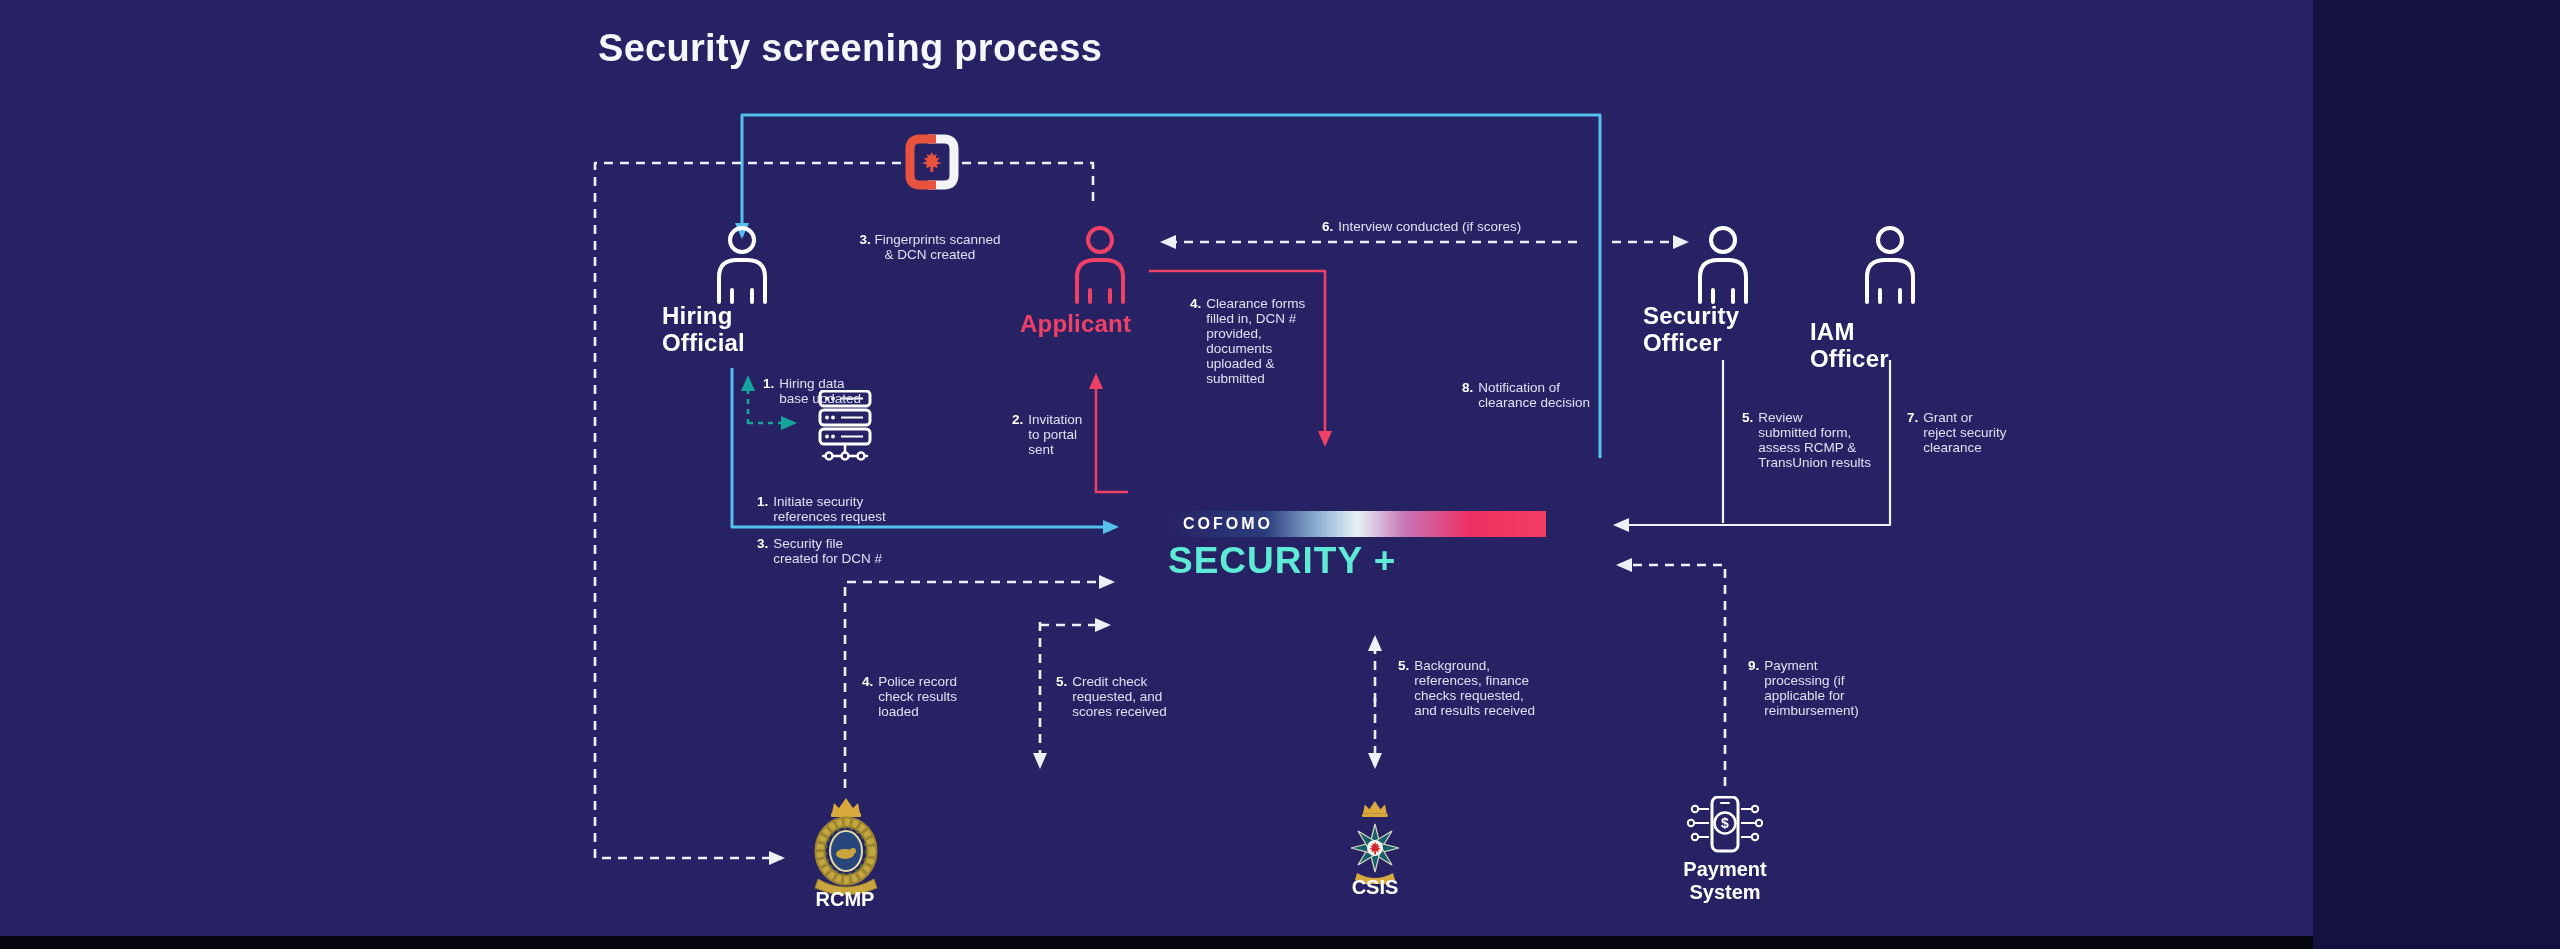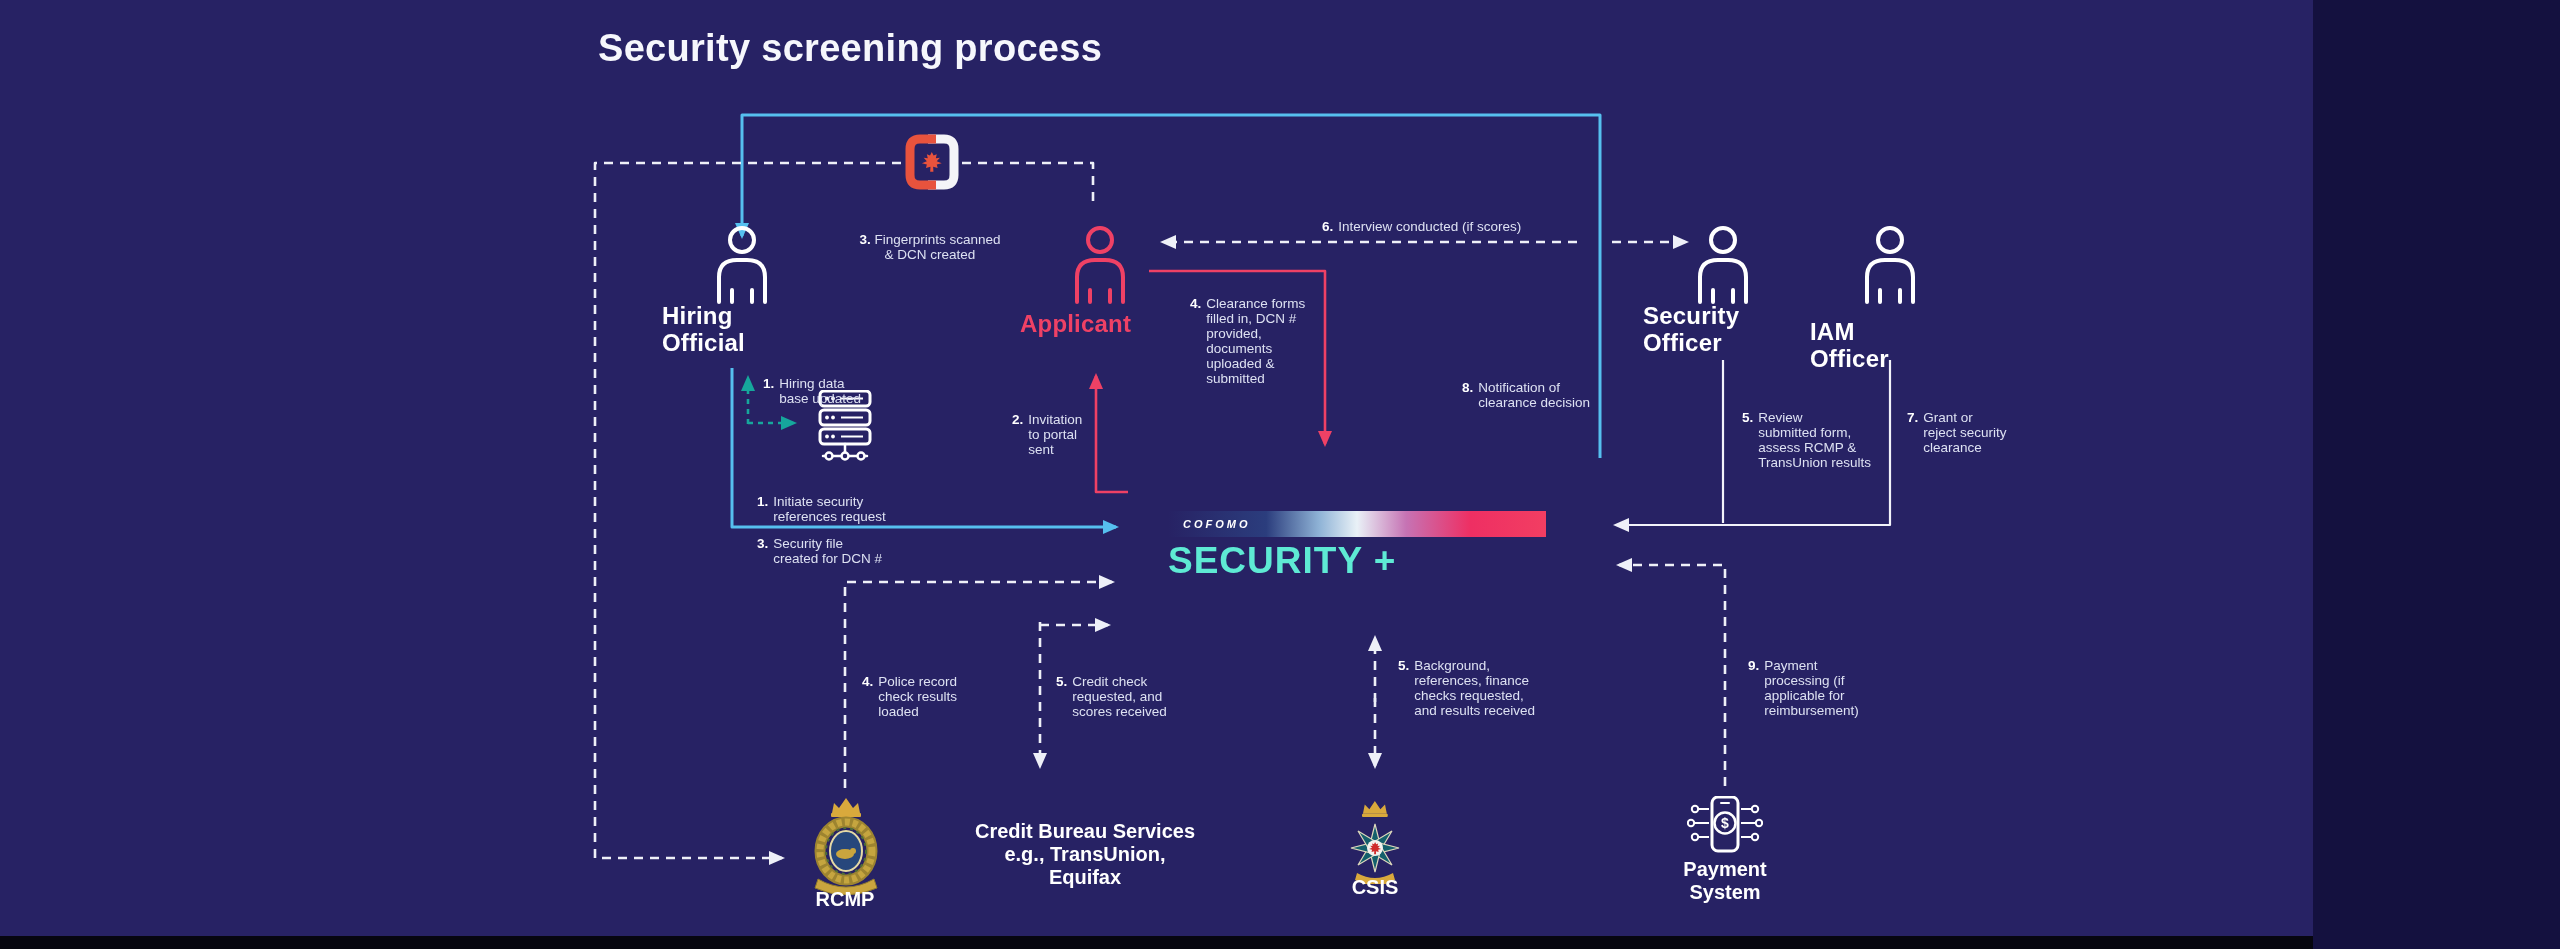--- a/index.html
+++ b/index.html
@@ -20,21 +20,21 @@
   .step{position:absolute;display:flex;gap:5px;align-items:flex-start;font-size:13.5px;
         line-height:15px;color:#dde1f2;}
   .step b{color:#fff;font-weight:700;}
   .step .t{white-space:pre-line;}
   .step.center{display:block;text-align:center;margin-top:40px;}
   .icon{position:absolute;}
   .cofomo{position:absolute;left:1168px;top:511px;width:378px;}
   .cofomo-bar{height:26px;display:flex;align-items:center;padding-left:15px;box-sizing:border-box;
     background:linear-gradient(90deg, rgba(39,34,100,0) 0%, #2b3d7d 26%, #8fb3d6 40%,
                #e9f1f7 50%, #c673b4 63%, #ee2f63 80%, #f23e62 100%);}
-  .brand{font-size:11px;font-weight:700;letter-spacing:3px;color:#fff;font-style:italic;}
+  .brand{font-size:16px;font-weight:700;letter-spacing:3px;color:#fff;}
   .product{font-size:37px;font-weight:800;color:#5eead4;letter-spacing:1px;margin-top:5px;line-height:1;}
   .bottom-bar{position:absolute;left:0;top:936px;width:2560px;height:13px;background:#06060f;}
 </style>
 </head>
 <body>
 
 <div class="canvas">
 
   <svg class="overlay" width="2560" height="949" viewBox="0 0 2560 949">
     <defs>
@@ -247,23 +247,20 @@
       <ellipse cx="40" cy="54" rx="26" ry="29" fill="none" stroke="#c5a53f" stroke-width="7" stroke-dasharray="5 3"></ellipse>
       <ellipse cx="40" cy="54" rx="20" ry="23" fill="none" stroke="#4f6f37" stroke-width="2" stroke-dasharray="3 4"></ellipse>
       <ellipse cx="40" cy="54" rx="16" ry="20" fill="#27477c" stroke="#e5d9a5" stroke-width="2"></ellipse>
       <ellipse cx="39" cy="57" rx="9" ry="5" fill="#caa53e"></ellipse>
       <circle cx="47" cy="54" r="3" fill="#caa53e"></circle>
       <path d="M12,82 q28,16 56,0 l3,9 q-31,14 -62,0 z" fill="#caa53e" stroke="#8f7a2e" stroke-width="1"></path>
     </svg>
   </div>
   <div class="org" style="left:795px;top:888px;width:100px;">RCMP</div>
 
-  <div class="org" style="left:960px;top:820px;width:250px;">Credit Bureau Services
-e.g., TransUnion,
-Equifax</div>
 
   <div class="icon" style="left:1349px;top:800px;">
     <svg width="52" height="84" viewBox="0 0 52 84">
       <g fill="#d9a93c" transform="translate(13,0) scale(0.92)">
         <path d="M1,15 L3,5 L8,10 L14,1 L20,10 L25,5 L27,15 Z"></path>
         <rect x="0" y="15" width="28" height="3.5" rx="1"></rect>
       </g>
       <g fill="#14606c" stroke="#ded8bc" stroke-width="1.2">
         <path id="csis-kite" d="M26,24 L30.5,42 L26,48 L21.5,42 Z"></path>
         <use href="#csis-kite" transform="rotate(45 26 48)"></use>

